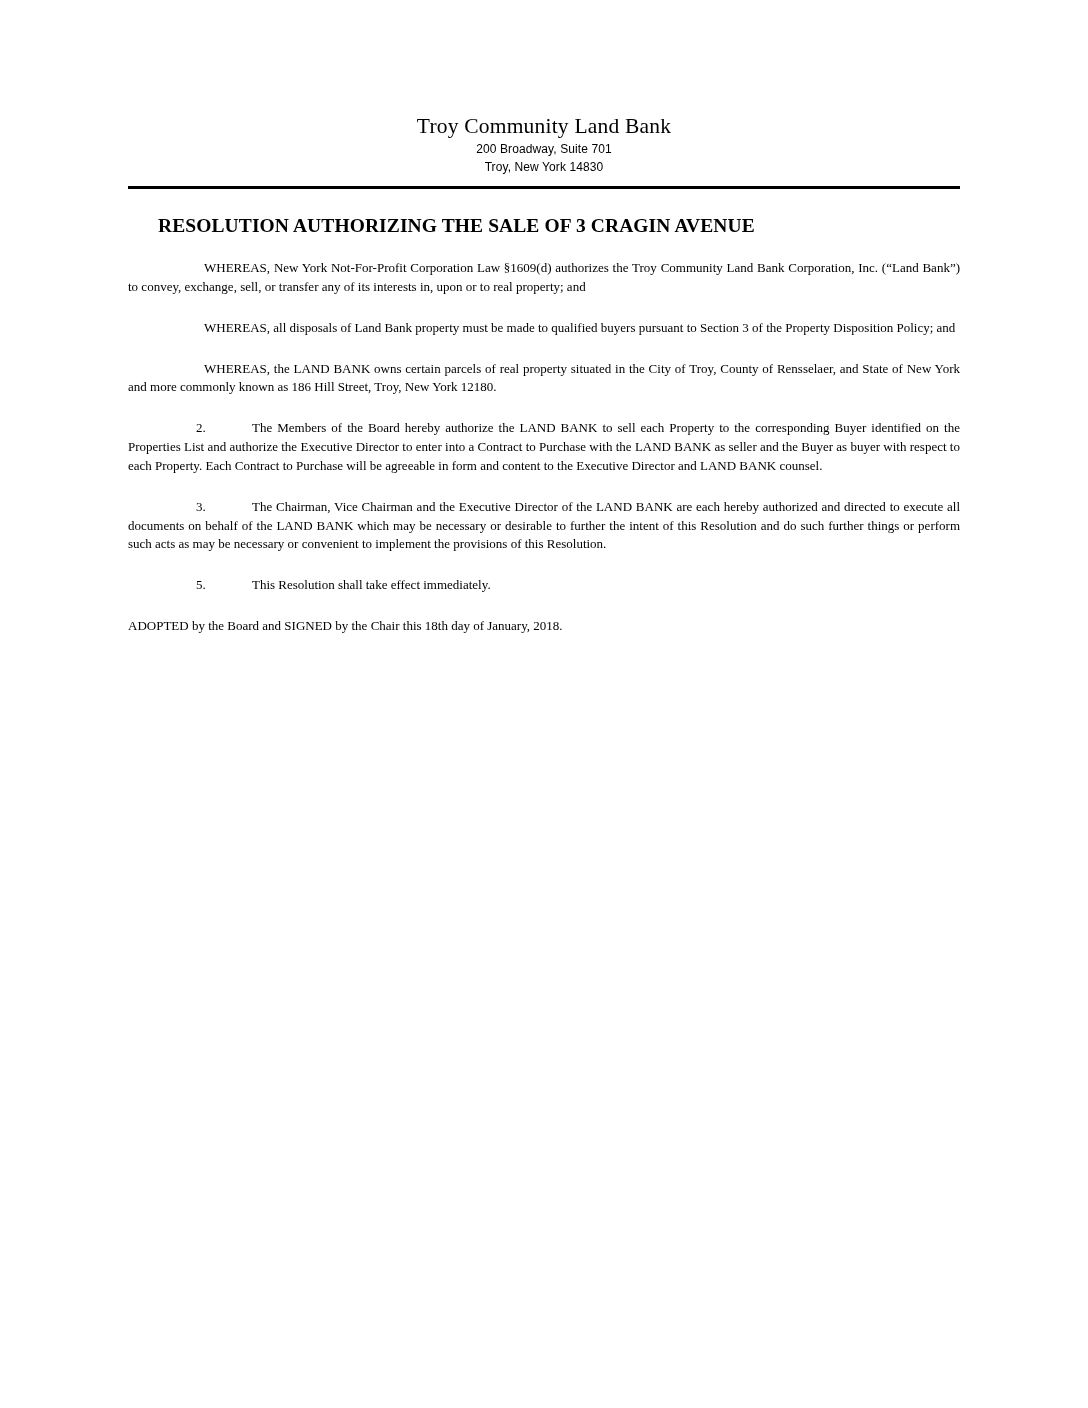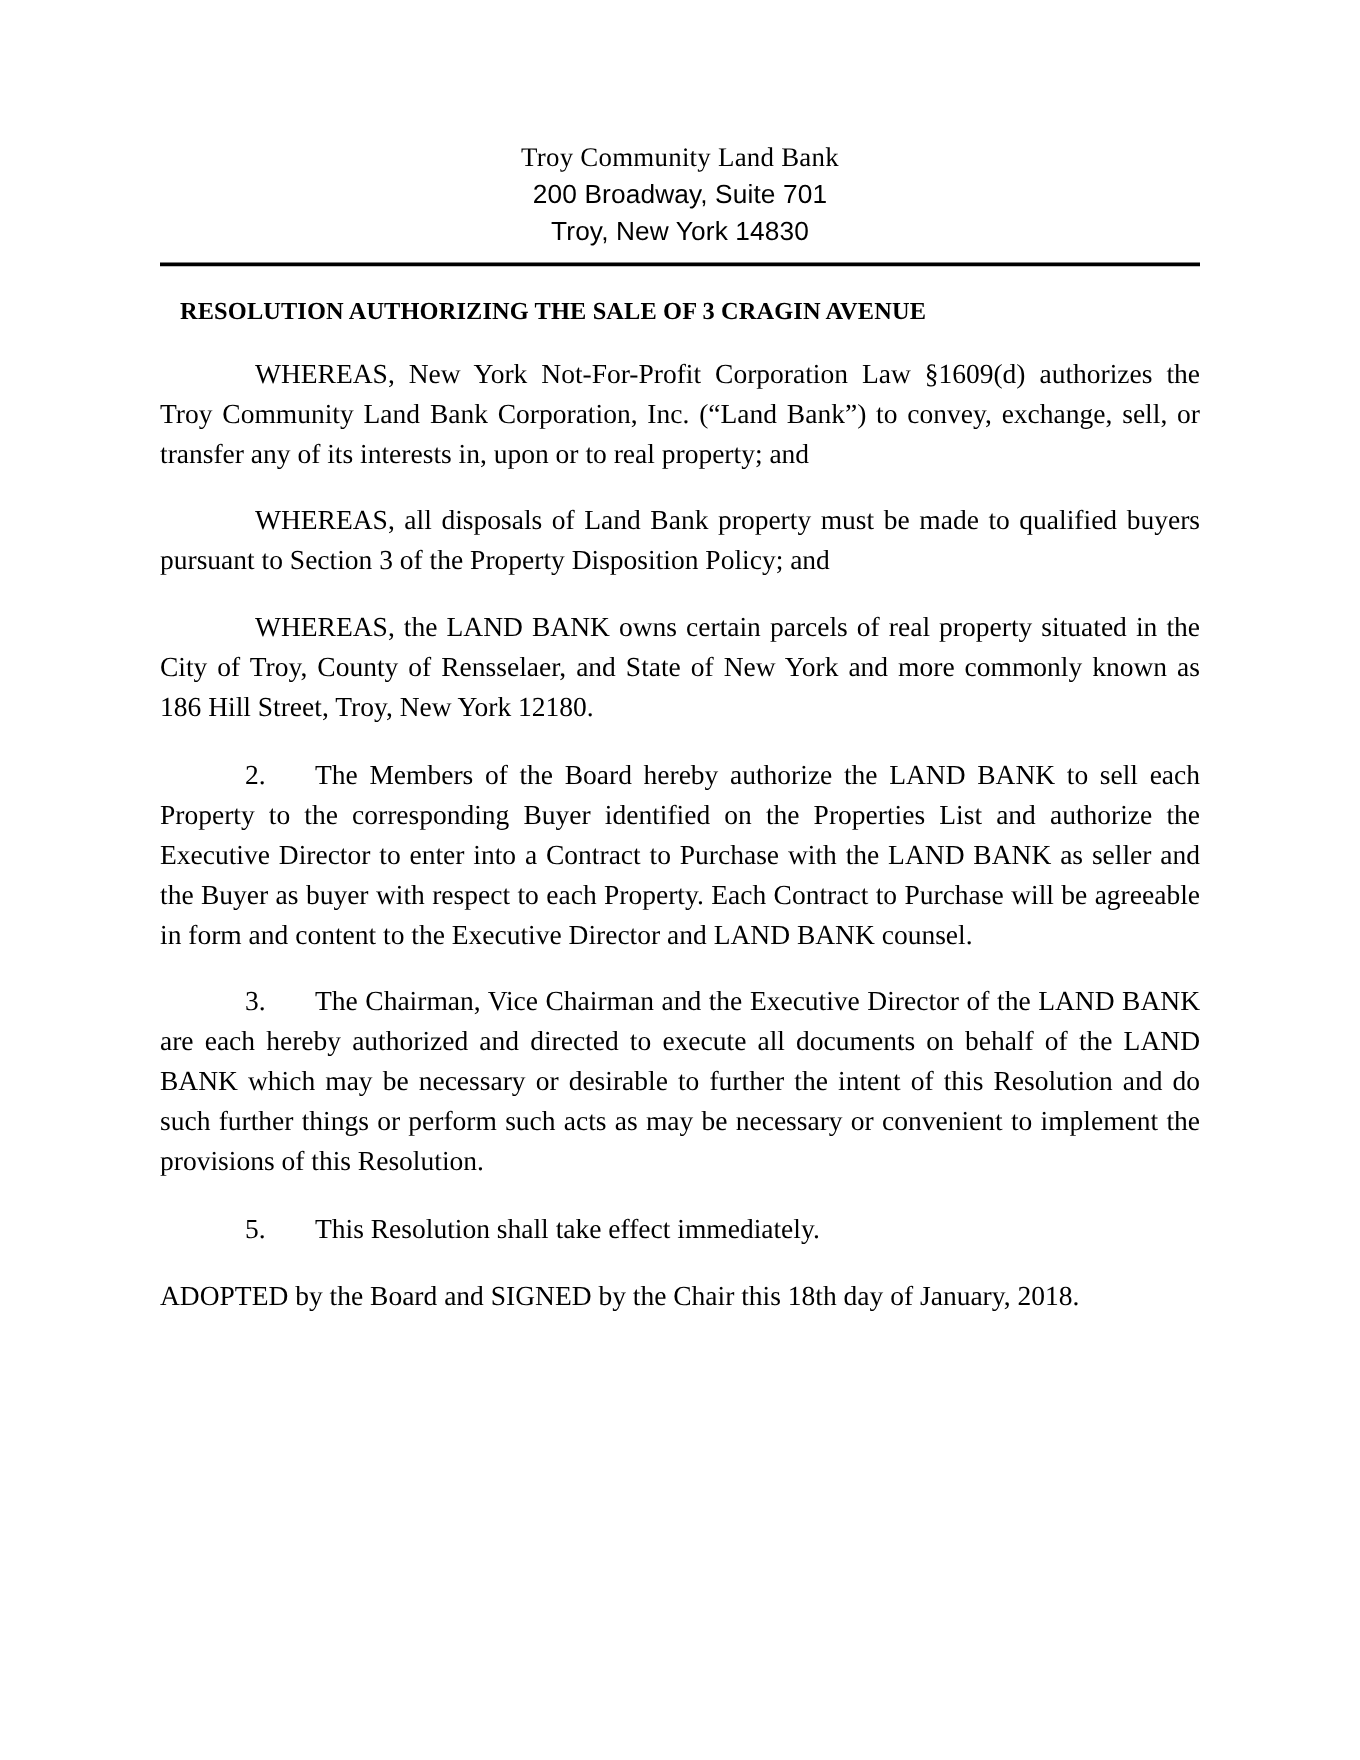--- a/index.html
+++ b/index.html
@@ -29,39 +29,39 @@
     text-align: center;
     line-height: 1.32;
   }
   .org-name {
     font-family: "Liberation Serif", serif;
     font-size: 21.5px;
     letter-spacing: 0.2px;
   }
   .addr-line {
     font-family: "Liberation Sans", sans-serif;
-    font-size: 21px;
+    font-size: 12px;
     letter-spacing: 0.1px;
     margin-top: 2px;
   }
   .rule {
     border: 0;
     border-top: 3px solid #000;
     margin: 10px 0 0 0;
     width: 100%;
   }
   .doc-title {
     font-weight: bold;
     font-size: 19.5px;
     margin-top: 26px;
-    margin-left: 16px;
+    margin-left: 30px;
     letter-spacing: 0.1px;
   }
   p.body-par {
-    font-size: 22px;
+    font-size: 13px;
     line-height: 1.45;
     margin: 22px 0 0 0;
     text-align: justify;
     text-justify: inter-word;
   }
   p.body-par.nojust {
     text-align: left;
   }
   .indent {
     display: inline-block;

